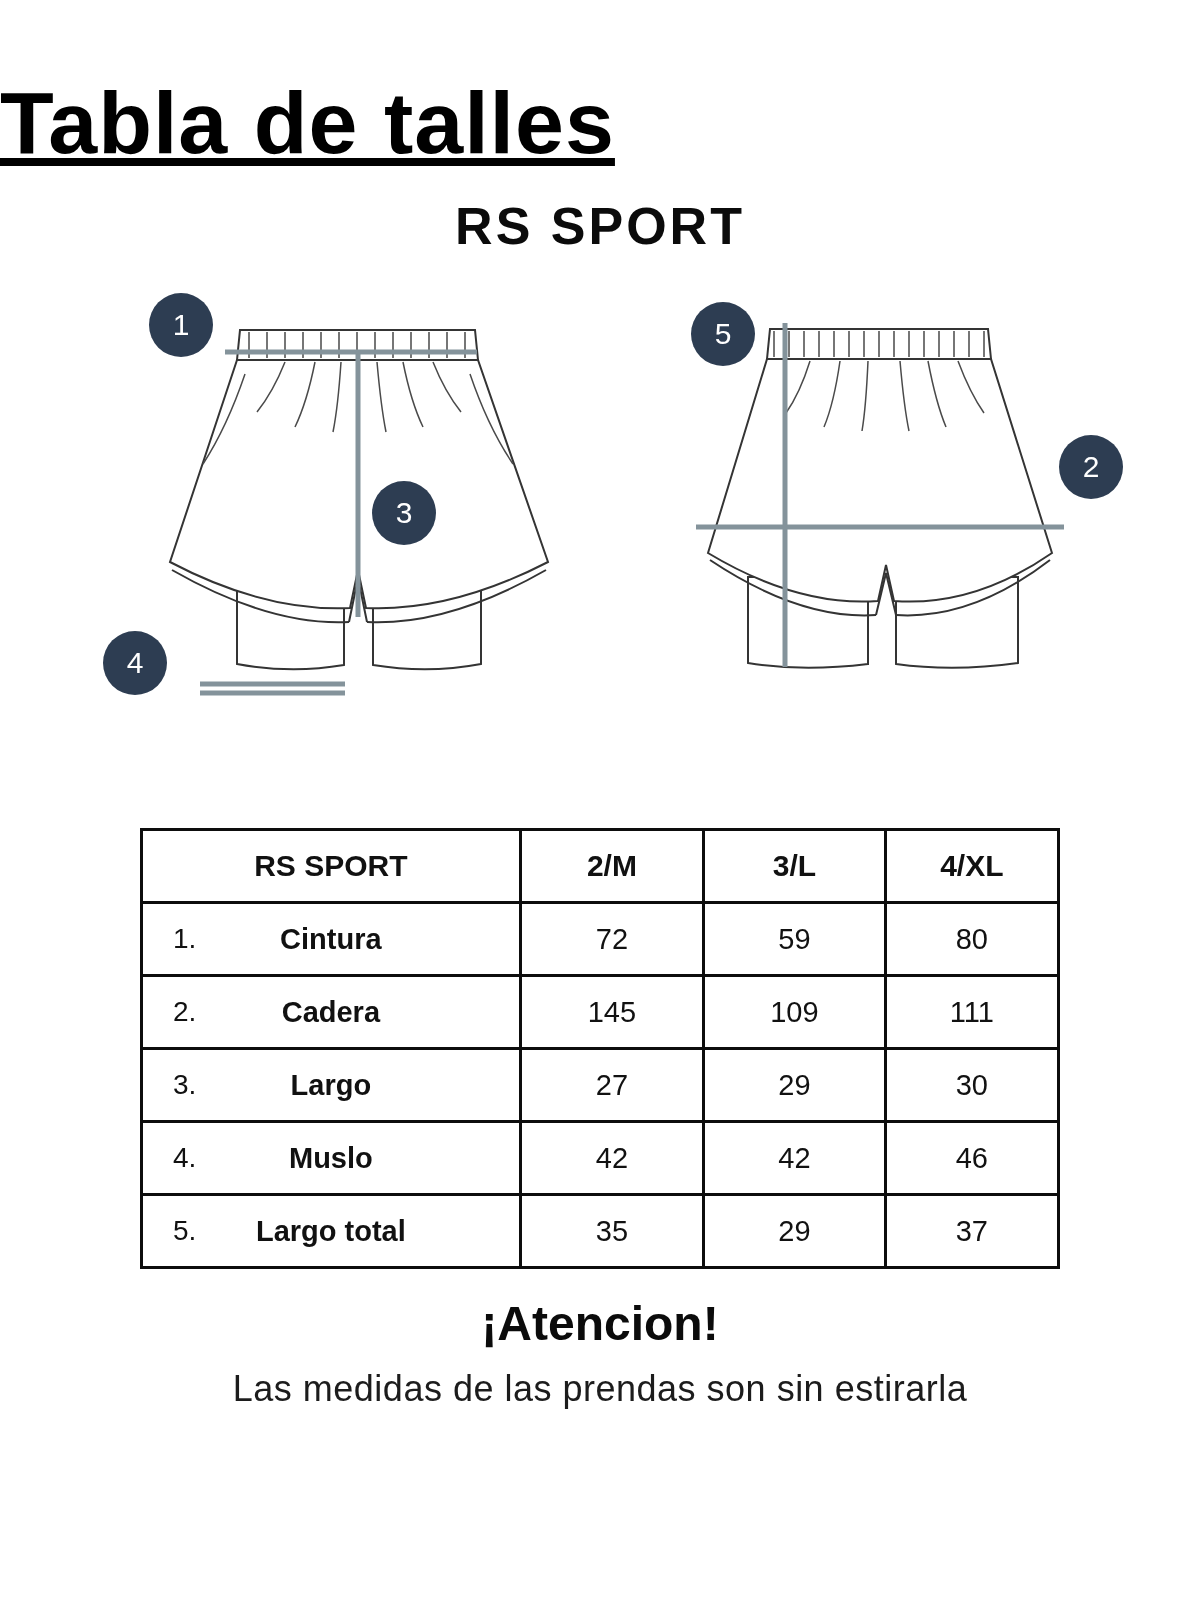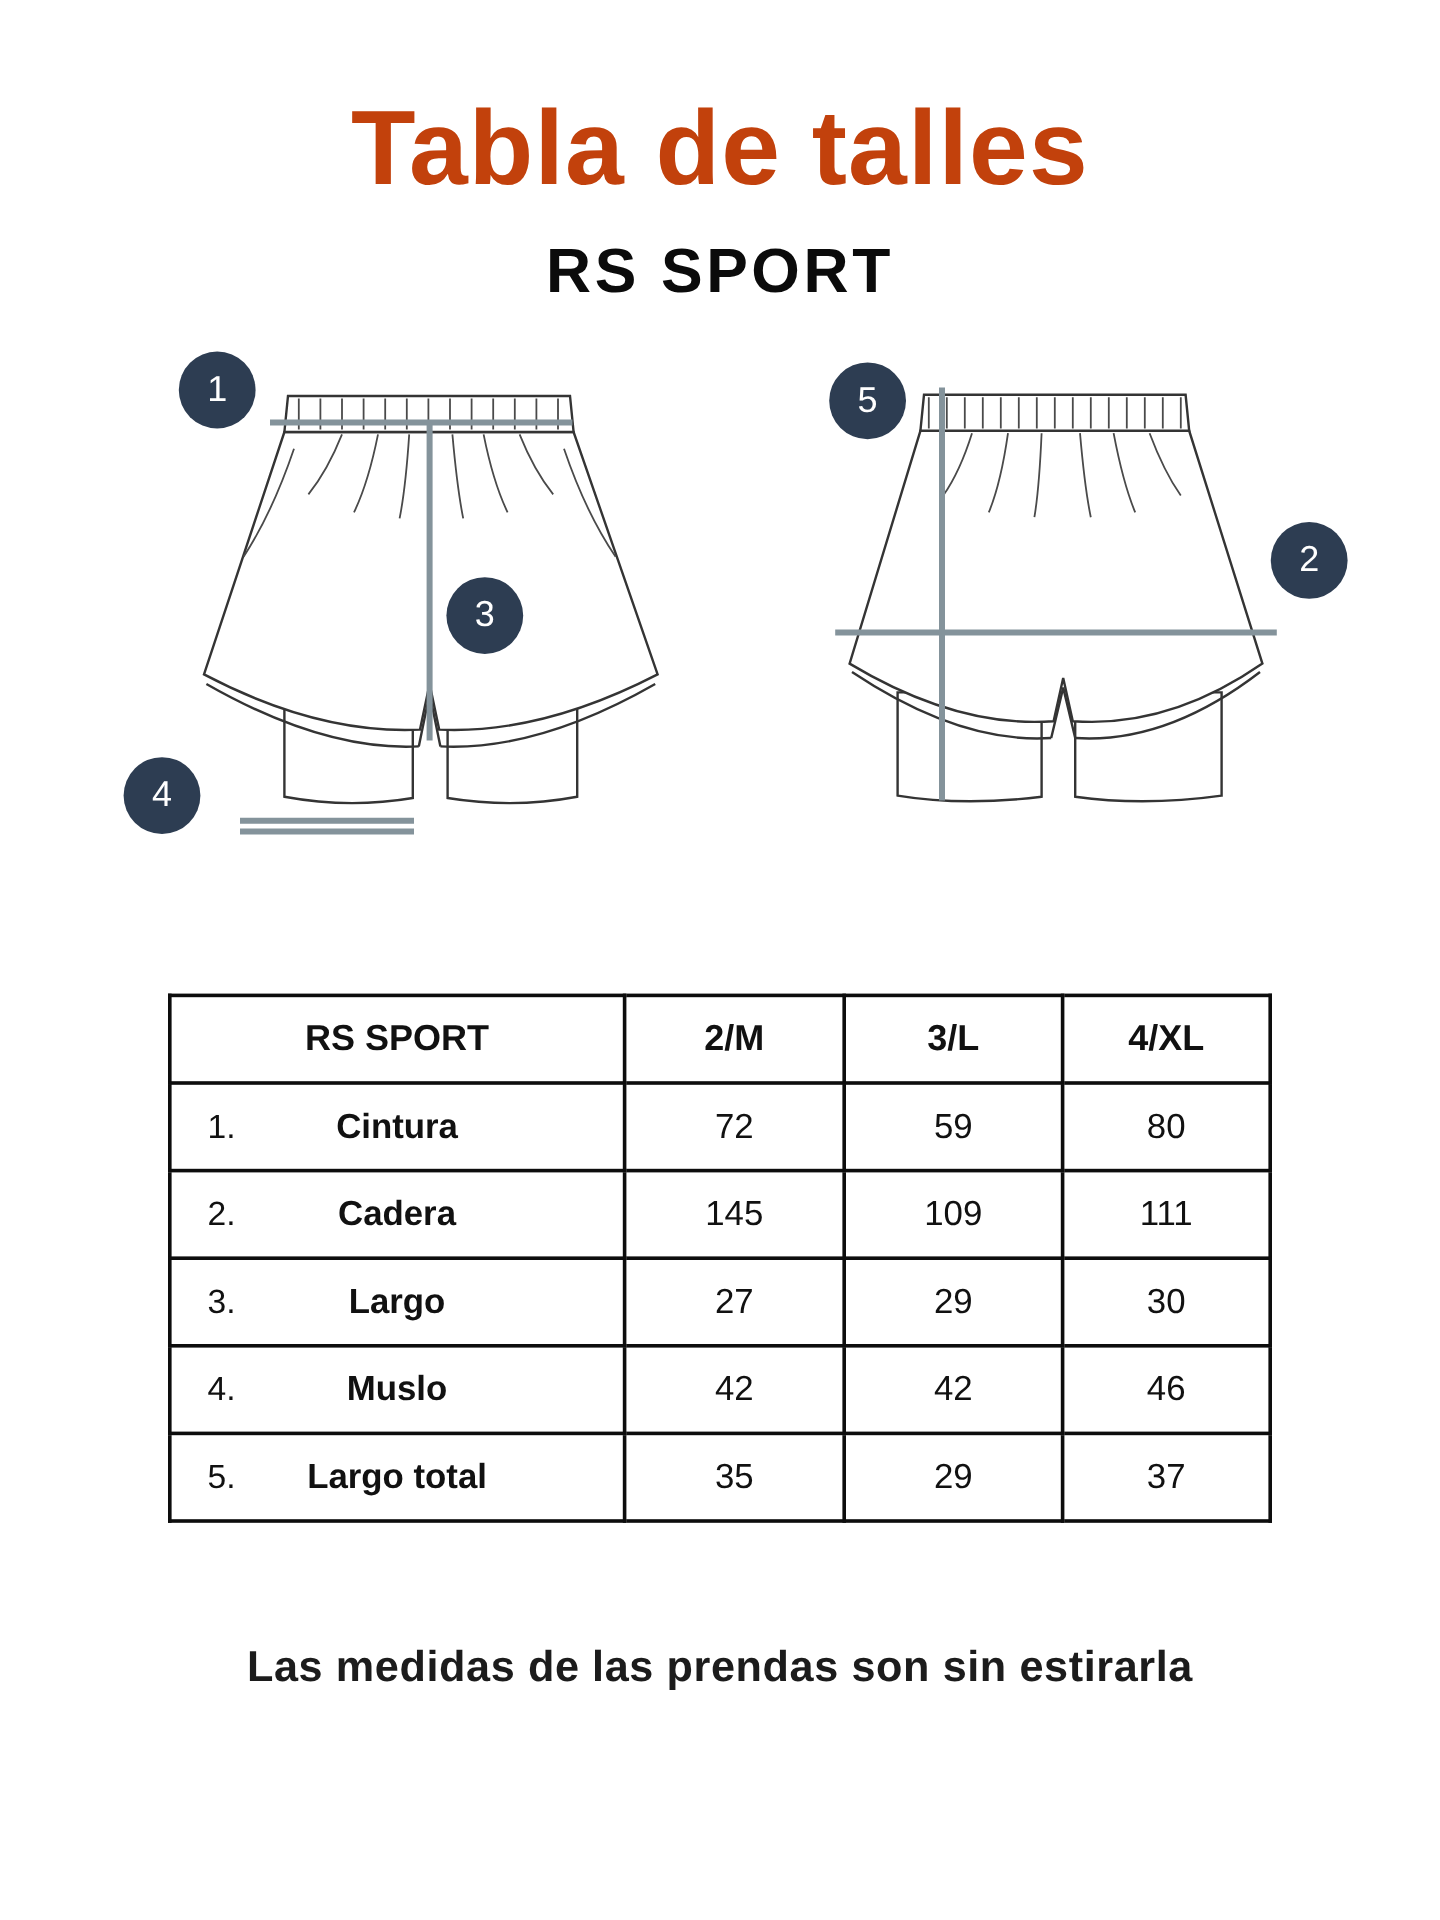--- a/index.html
+++ b/index.html
@@ -13,23 +13,23 @@
   .page{
     position:relative;
     width:1200px;height:1600px;
     background:#ffffff;
     font-family:"Liberation Sans", sans-serif;
     color:var(--text);
     overflow:hidden;
   }
   .page-title{
     position:absolute;top:72px;left:0;width:100%;
-    text-align:center;
     font-size:88px;font-weight:900;letter-spacing:1px;
-    color:#c2410c;
+    color:#000000;
+    text-decoration:underline;
   }
   .brand-subtitle{
     position:absolute;top:196px;left:0;width:100%;
     text-align:center;
     font-size:52px;font-weight:900;letter-spacing:3px;
     color:#0b0b0b;
   }
   .illustration{position:absolute;}
   .ill-left{left:145px;top:312px;}
   .ill-right{left:690px;top:315px;}
@@ -69,21 +69,21 @@
     position:absolute;left:30px;top:50%;transform:translateY(-50%);
     font-weight:400;font-size:28px;
   }
   .rowhead .lbl{font-weight:700;margin-top:40px;}
   .attention{
     position:absolute;top:1296px;left:0;width:100%;
     text-align:center;font-size:48px;font-weight:900;color:#0b0b0b;
   }
   .note{
     position:absolute;top:1368px;left:0;width:100%;
-    text-align:center;font-size:36px;font-weight:700;color:#1c1c1c;
+    text-align:center;font-size:36px;font-weight:400;color:#1c1c1c;
     letter-spacing:0.5px;
   }
 </style>
 </head>
 <body>
 
 <div class="page">
 
   <div class="page-title">Tabla de talles</div>
   <div class="brand-subtitle">RS SPORT</div>
@@ -190,15 +190,16 @@
         <td>
             <div class="rowhead"><span class="num">5.</span><span class="lbl">Largo total</span></div>
           </td>
         <td>35</td>
         <td>29</td>
         <td>37</td>
       </tr>
     </tbody>
   </table>
 
+  <div class="attention">¡Atencion!</div>
   <div class="note">Las medidas de las prendas son sin estirarla</div>
 
 </div>
 
 </body></html>

